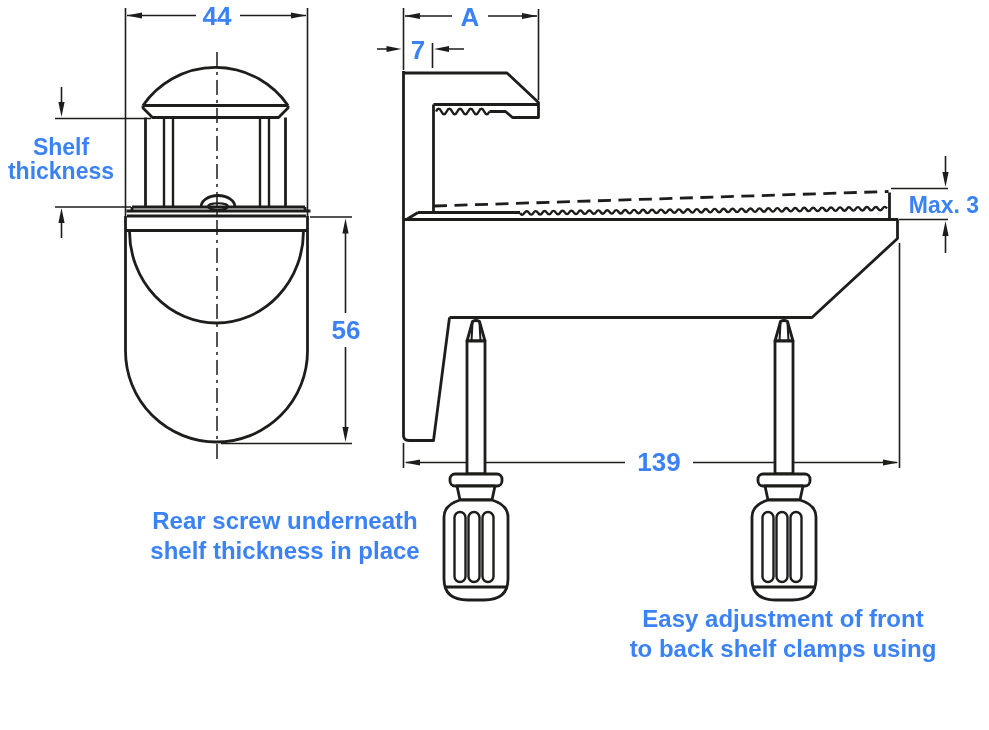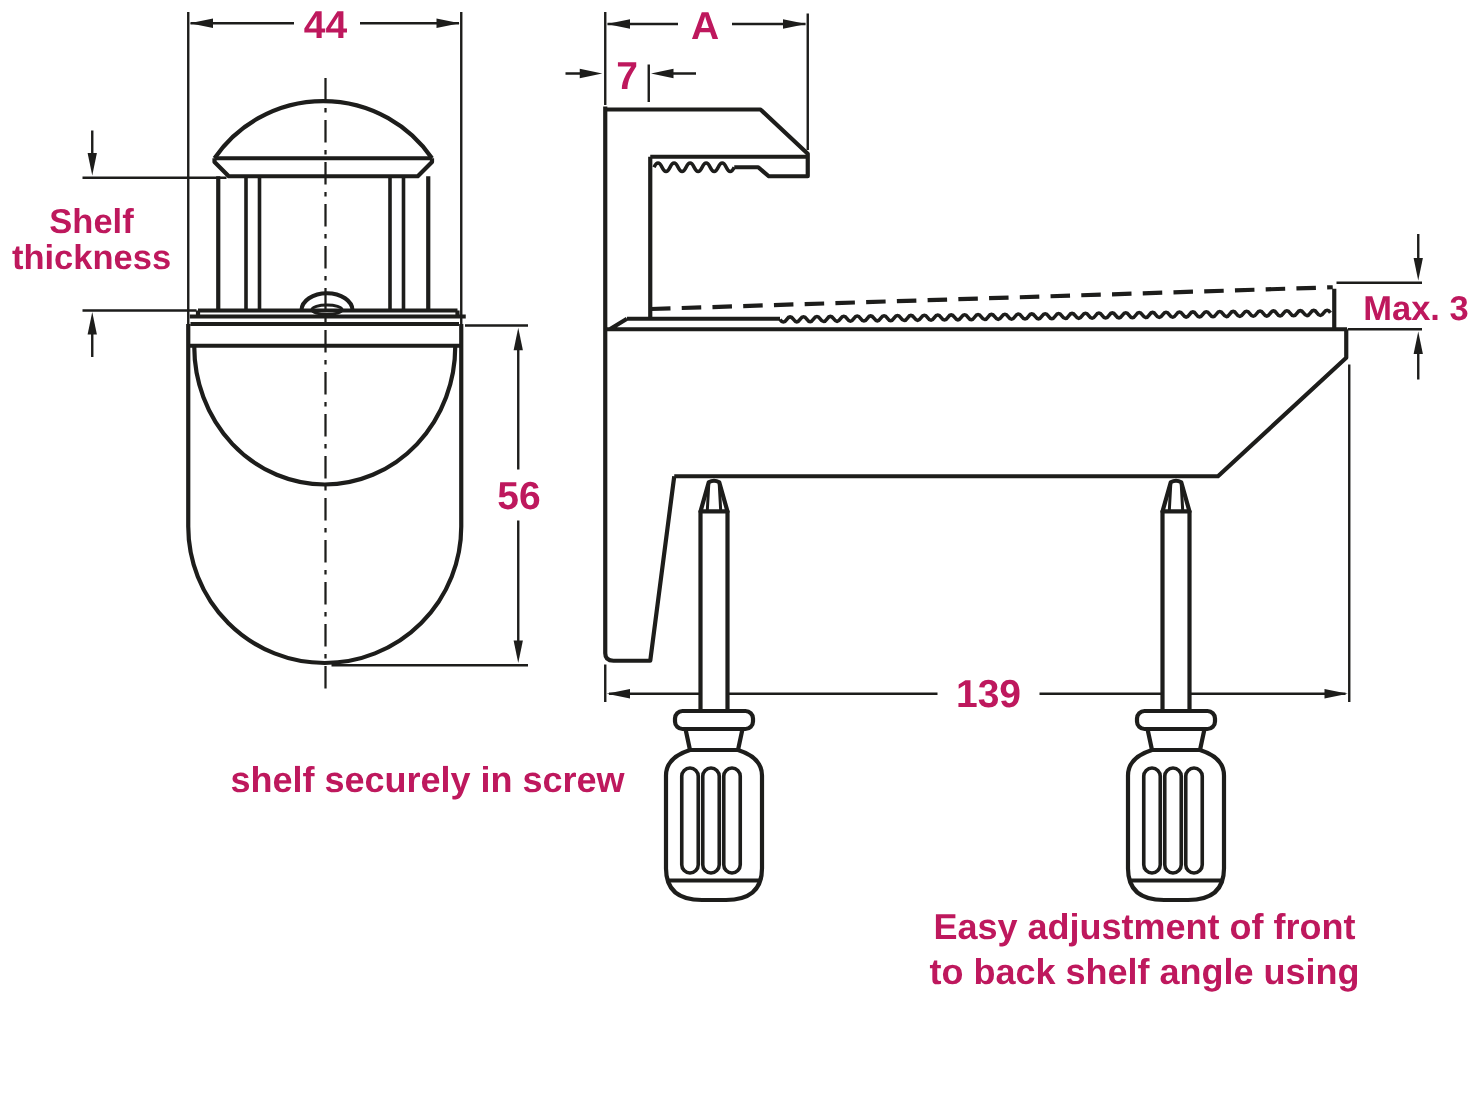--- a/index.html
+++ b/index.html
@@ -1,17 +1,17 @@
 <!DOCTYPE html>
 <html><head>
 <meta charset="utf-8">
 <style>
   html,body{margin:0;padding:0;background:#ffffff;}
   #canvas{position:relative;width:989px;height:730px;background:#ffffff;overflow:hidden;
-          font-family:"Liberation Sans","DejaVu Sans",sans-serif;color:#be185d;}
+          font-family:"Liberation Sans","DejaVu Sans",sans-serif;color:#3b82f6;}
   #drawing{position:absolute;left:0;top:0;}
   .dim-label{position:absolute;font-weight:bold;font-size:26px;line-height:26px;
              text-align:center;white-space:nowrap;}
   .small-label{font-size:23px;line-height:23.5px;}
   .caption{position:absolute;font-weight:bold;font-size:24px;line-height:30px;text-align:center;}
 </style>
 </head>
 <body>
 
 <div id="canvas">
@@ -110,21 +110,22 @@
   <div class="dim-label" style="left:609px;top:449px;width:100px;">139</div>
 
   <div class="dim-label small-label" style="left:894px;top:194px;width:100px;">Max. 3</div>
 
   <div class="dim-label small-label" style="left:-14px;top:136px;width:150px;">
     <div>Shelf</div>
     <div>thickness</div>
   </div>
 
   <div class="caption" style="left:110px;top:506px;width:350px;">
-    <div>shelf securely in screw</div>
+    <div>Rear screw underneath</div>
+    <div>shelf thickness in place</div>
   </div>
 
-  <div class="caption" style="left:588px;top:604px;width:350px;">
+  <div class="caption" style="left:608px;top:604px;width:350px;">
     <div>Easy adjustment of front</div>
-    <div>to back shelf angle using</div>
+    <div>to back shelf clamps using</div>
   </div>
 
 </div>
 
 </body></html>

